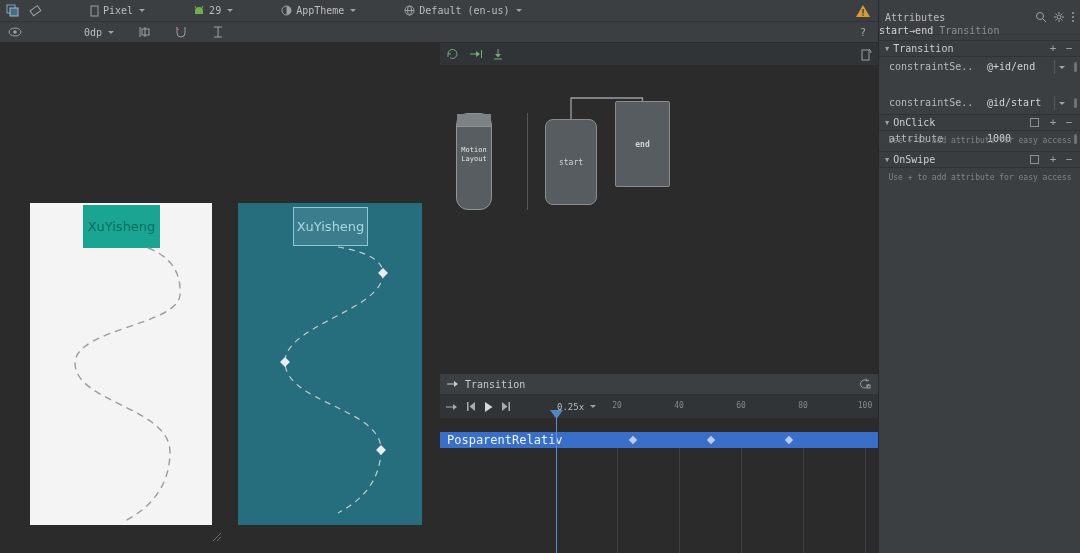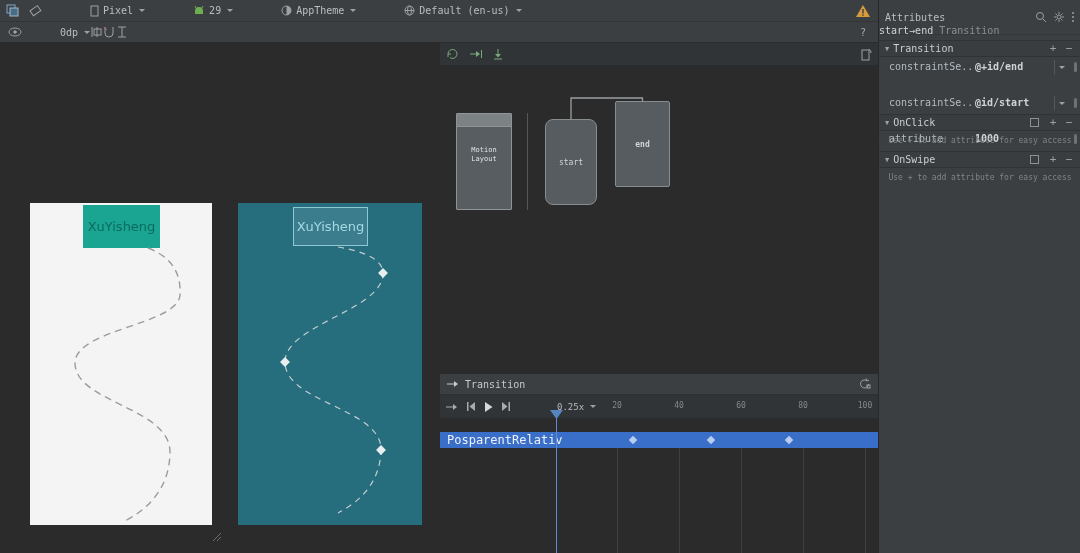--- a/index.html
+++ b/index.html
@@ -7,56 +7,56 @@
               font-family:"DejaVu Sans Mono", monospace; }
   .abs { position:absolute; }
   #app { position:relative; width:1080px; height:553px; background:#2b2b2b; color:#bbbdbf; }
 
   
   #toolbar-top { left:0; top:0; width:878px; height:22px; background:#3c3f41;
                  border-bottom:1px solid #323537; display:flex; align-items:center;
                  padding:0 6px; gap:10px; font-size:10px; }
   #toolbar-second { left:0; top:22px; width:878px; height:21px; background:#3c3f41;
                     border-bottom:1px solid #2a2d2f; display:flex; align-items:center;
-                    padding:0 8px; gap:0; font-size:10px; }
+                    padding:0 8px; gap:24px; font-size:10px; }
   .tb-group { display:flex; align-items:center; gap:4px; cursor:default;margin-left:38px; }
   .chev { width:0; height:0; border-left:3px solid transparent; border-right:3px solid transparent;
           border-top:3px solid #9da1a3; margin-left:2px; }
   .icon { display:inline-flex; align-items:center; justify-content:center; }
   .spacer { flex:1; }
 
   
   #attributes { left:878px; top:0; width:202px; height:553px; background:#3c3f41;
                 border-left:1px solid #262829; font-size:10px; }
   #attr-header { left:0; top:0; width:202px; height:22px; display:flex; align-items:center;
                  padding:17px 6px; gap:6px; border-bottom:1px solid #35383a; }
   #attr-subtitle { left:0; top:22px; width:202px; height:18px; line-height:18px; text-align:left; }
   .sec-header { width:202px; height:17px; background:#393d3f; border-top:1px solid #303335;
                 border-bottom:1px solid #303335; display:flex; align-items:center;
                 padding:0 6px; gap:4px; color:#ccced0; }
   .sec-collapse { font-size:7px; color:#9da1a3; }
   .sec-btn { color:#9da1a3; font-size:11px; width:12px; text-align:center; cursor:default; }
   .checkbox { width:9px; height:9px; border:1px solid #8d9193; background:transparent; margin-right:4px; }
   .attr-row { width:202px; height:18px; position:relative; }
   .attr-name { position:absolute; left:10px; top:3px; width:84px; color:#b4bcc2; overflow:hidden; white-space:nowrap; }
-  .attr-value { position:absolute; left:96px; top:3px; color:#d0d2d4; white-space:nowrap;font-weight:bold; }
+  .attr-value { position:absolute; left:108px; top:3px; color:#d0d2d4; white-space:nowrap; }
   .combo { position:absolute; right:14px; top:2px; width:13px; height:14px; border-left:1px solid #55595b;
            display:flex; align-items:center; justify-content:center; }
   .flagbar { position:absolute; right:4px; top:4px; width:3px; height:10px; background:#6e7274; border-radius:2px; }
   .hint { width:202px; text-align:center; color:#7f8486; font-size:8px; }
 
   
   #motion-panel { left:440px; top:43px; width:438px; height:331px; }
   #motion-toolbar { left:0; top:0; width:438px; height:23px; background:#303437;
                     border-bottom:1px solid #292c2e; display:flex; align-items:center;
                     padding:0 6px; gap:10px; }
   .state-box { position:absolute; background:#565c5f; border:1px solid #878d8f; border-radius:2px;
                display:flex; align-items:center; justify-content:center; color:#d3d6d7; font-size:8px; }
-  #ml-box { left:16px; top:70px; width:56px; height:97px; background:#575d60; border:1px solid #8f9597;
-            border-radius:1px; }
+  #ml-box { left:16px; top:70px; width:36px; height:97px; background:#575d60; border:1px solid #8f9597;
+            border-radius:12px; }
   #ml-box-strip { position:absolute; left:0; top:0; width:100%; height:13px; background:#7d8385;
                   border-bottom:1px solid #8f9597; }
   #ml-box-label { position:absolute; left:0; top:32px; width:100%; text-align:center;
                   font-size:7px; line-height:1.35; color:#e2e4e5; }
   #ml-divider { left:87px; top:70px; width:1px; height:97px; background:#54585a; }
 
   
   #timeline { left:440px; top:374px; width:438px; height:179px; background:#2b2b2b; }
   #tl-header { left:0; top:0; width:438px; height:21px; background:#3c3f41; border-bottom:1px solid #2e3133;
                display:flex; align-items:center; padding:0 7px; gap:6px; font-size:10px; color:#c7c9cb; }

